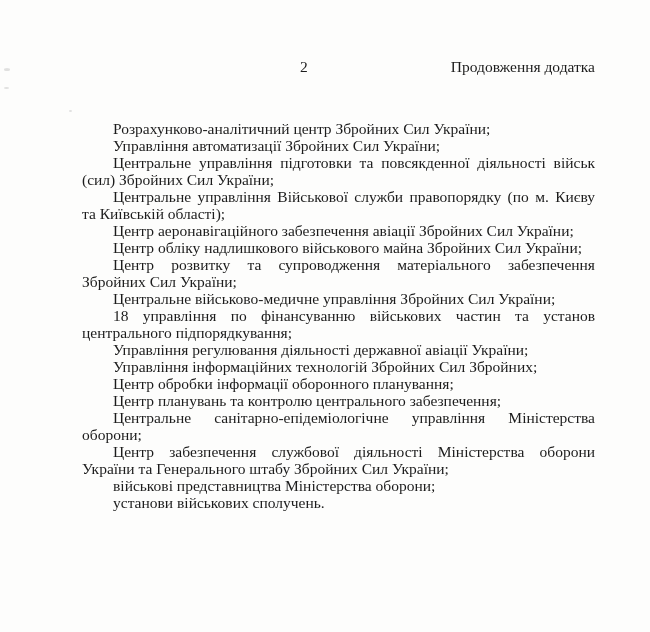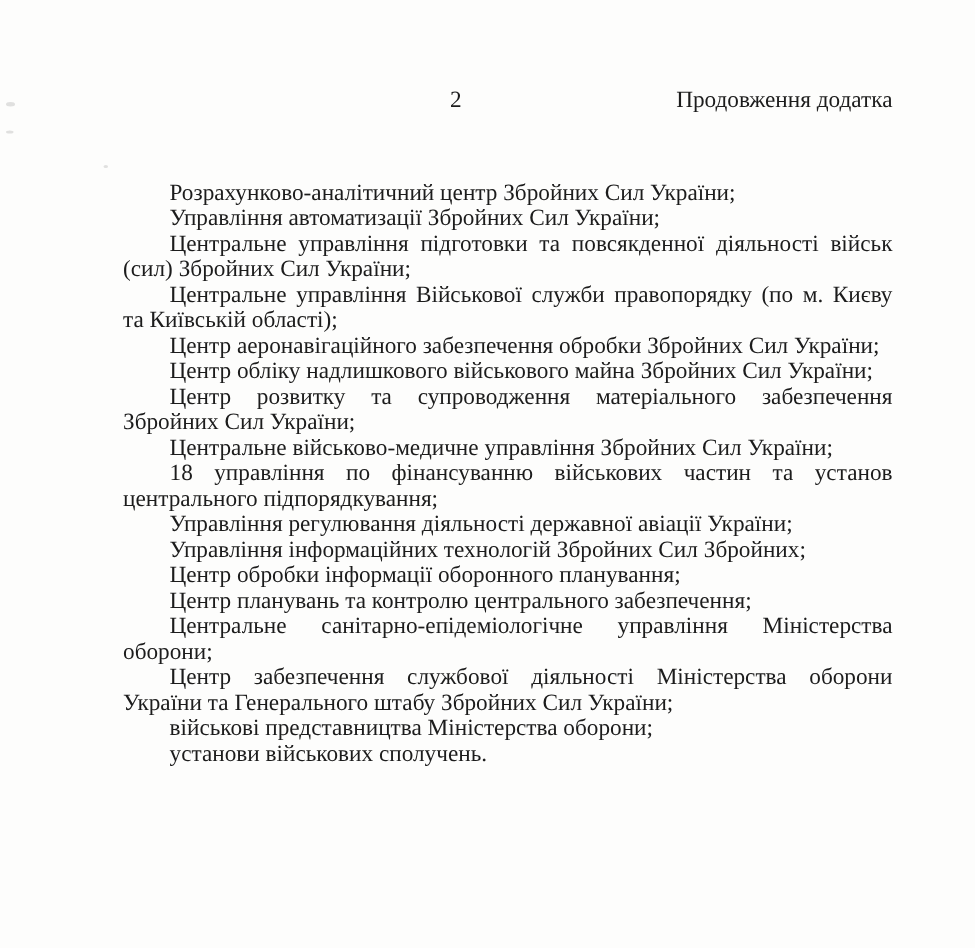--- a/index.html
+++ b/index.html
@@ -67,21 +67,21 @@
 
   <div class="page-number">2</div>
 
   <div class="continuation">Продовження додатка</div>
 
   <div class="content">
     <p>Розрахунково-аналітичний центр Збройних Сил України;</p>
     <p>Управління автоматизації Збройних Сил України;</p>
     <p>Центральне управління підготовки та повсякденної діяльності військ (сил) Збройних Сил України;</p>
     <p>Центральне управління Військової служби правопорядку (по м. Києву та Київській області);</p>
-    <p>Центр аеронавігаційного забезпечення обробки Збройних Сил України;</p>
+    <p>Центр аеронавігаційного забезпечення авіації Збройних Сил України;</p>
     <p>Центр обліку надлишкового військового майна Збройних Сил України;</p>
     <p>Центр розвитку та супроводження матеріального забезпечення Збройних Сил України;</p>
     <p>Центральне військово-медичне управління Збройних Сил України;</p>
     <p>18 управління по фінансуванню військових частин та установ центрального підпорядкування;</p>
     <p>Управління регулювання діяльності державної авіації України;</p>
     <p>Управління інформаційних технологій Збройних Сил Збройних;</p>
     <p>Центр обробки інформації оборонного планування;</p>
     <p>Центр планувань та контролю центрального забезпечення;</p>
     <p>Центральне санітарно-епідеміологічне управління Міністерства оборони;</p>
     <p>Центр забезпечення службової діяльності Міністерства оборони України та Генерального штабу Збройних Сил України;</p>

